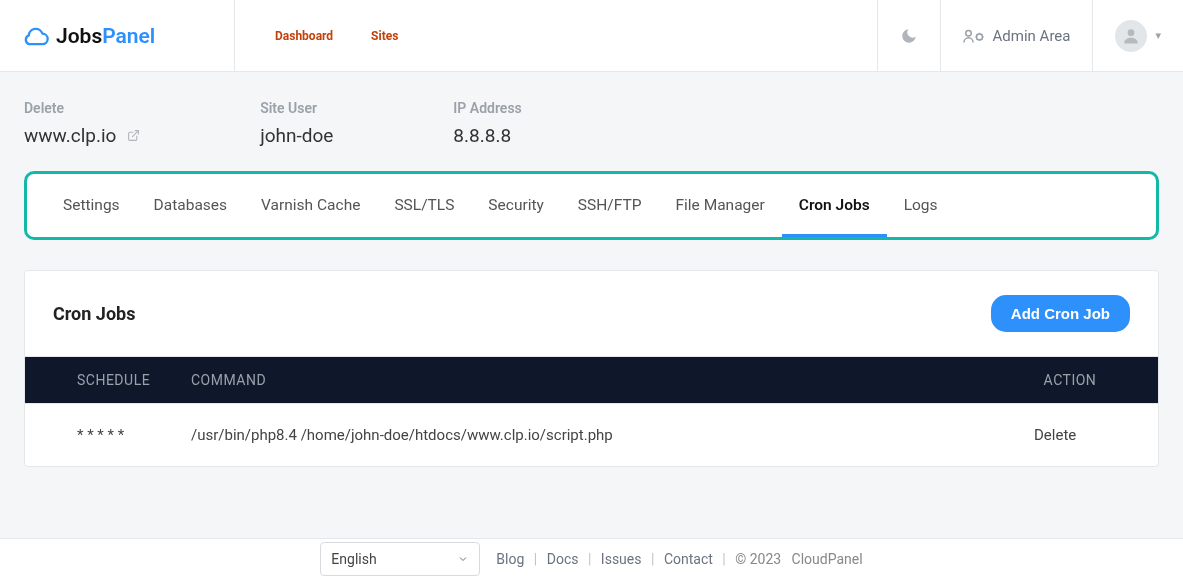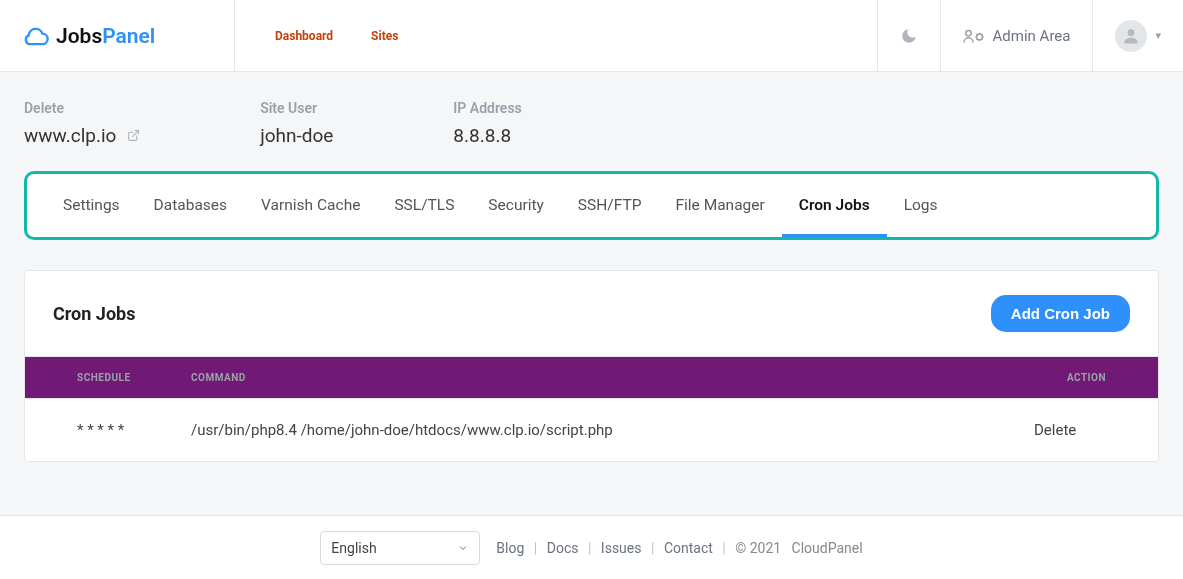--- a/index.html
+++ b/index.html
@@ -176,31 +176,31 @@
       cursor: pointer;
     }
 
     
     .table {
       width: 100%;
       border-collapse: collapse;
     }
     .table thead th {
       text-align: left;
-      font-size: 10px;
-      font-weight: 700;
+      font-size: 14px;
+      font-weight: 400;
       color: #9aa1a9;
       letter-spacing: 0.5px;
       padding: 15px 16px;
       border-top: 1px solid #e5e8ea;
       border-bottom: 1px solid #e5e8ea;
-      background: #701a75;
+      background: #0f172a;
     }
     .table thead th:first-child { padding-left: 52px; }
-    .table thead th.action-col { text-align: right; padding-right: 52px; margin-top: 40px; }
+    .table thead th.action-col { text-align: center; padding-right: 52px; margin-top: 40px; }
     .table tbody td {
       padding: 22px 16px;
       font-size: 15px;
       color: #444;
     }
     .table tbody td:first-child { padding-left: 52px; }
     .table tbody td.action-cell {
       text-align: left;
       padding-right: 52px;
     }
@@ -211,21 +211,21 @@
     }
     .col-schedule { width: 150px; }
     .col-action { width: 140px; }
 
     
     .footer {
       position: absolute;
       left: 0;
       right: 0;
       bottom: 0;
-      height: 64px;
+      height: 41px;
       border-top: 1px solid #e5e8ea;
       background: #fff;
       display: flex;
       align-items: center;
       justify-content: center;
       gap: 16px;
       font-size: 14px;
       color: #6b7280;
     }
     .lang-select {
@@ -380,17 +380,17 @@
   </div>
   <div class="footer-links">
     <a>Blog</a>
     <span class="footer-sep">|</span>
     <a>Docs</a>
     <span class="footer-sep">|</span>
     <a>Issues</a>
     <span class="footer-sep">|</span>
     <a>Contact</a>
     <span class="footer-sep">|</span>
-    <span class="copyright">© 2021</span>
+    <span class="copyright">© 2023</span>
     &nbsp;
     <span class="copyright">CloudPanel</span>
   </div>
 </div>
 
 </body></html>

